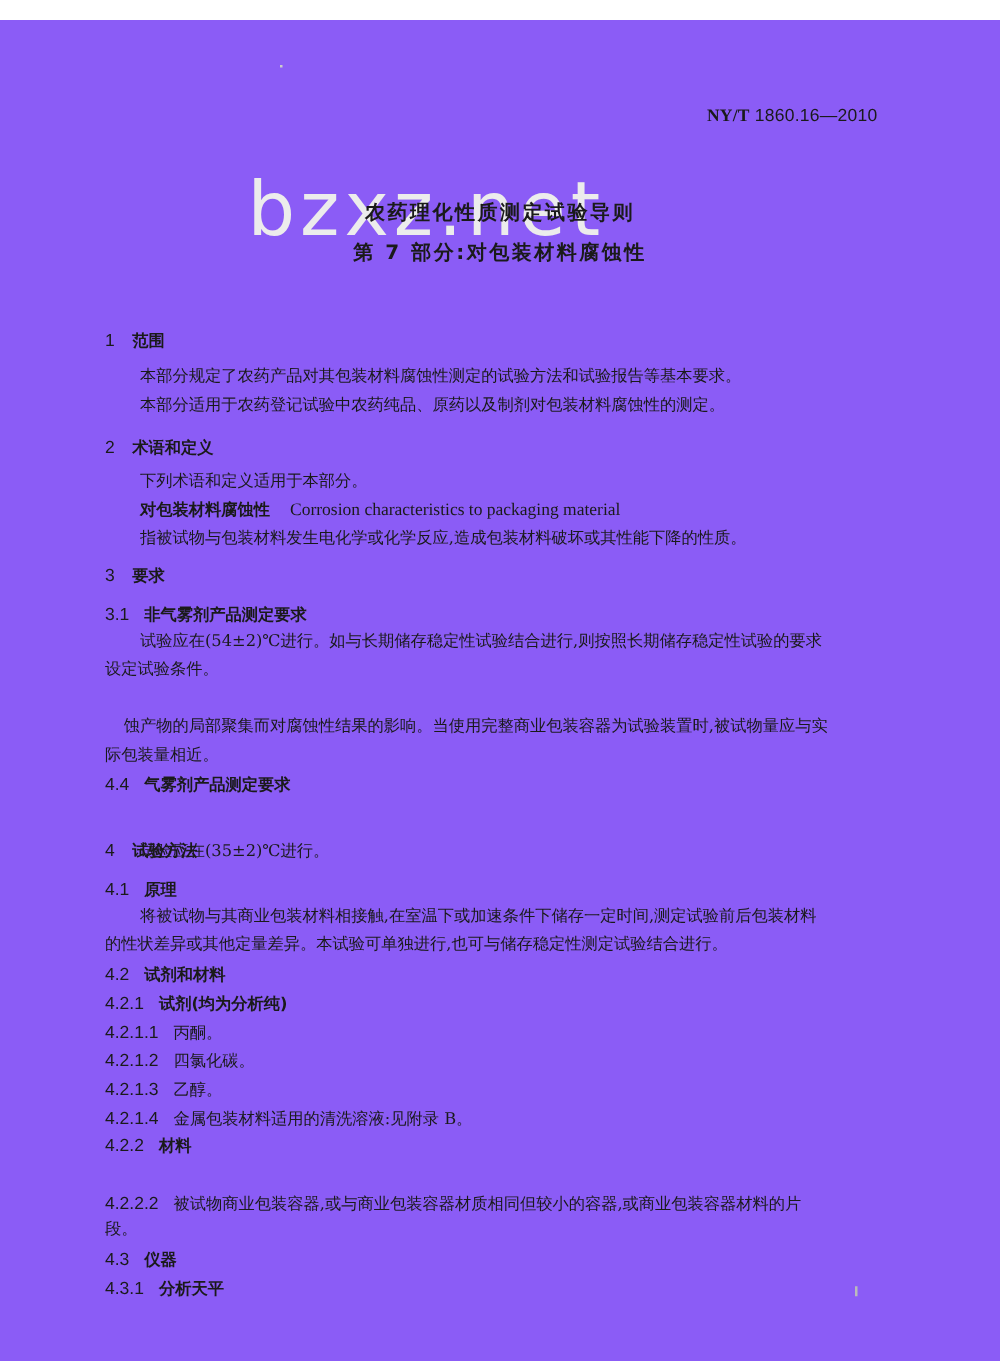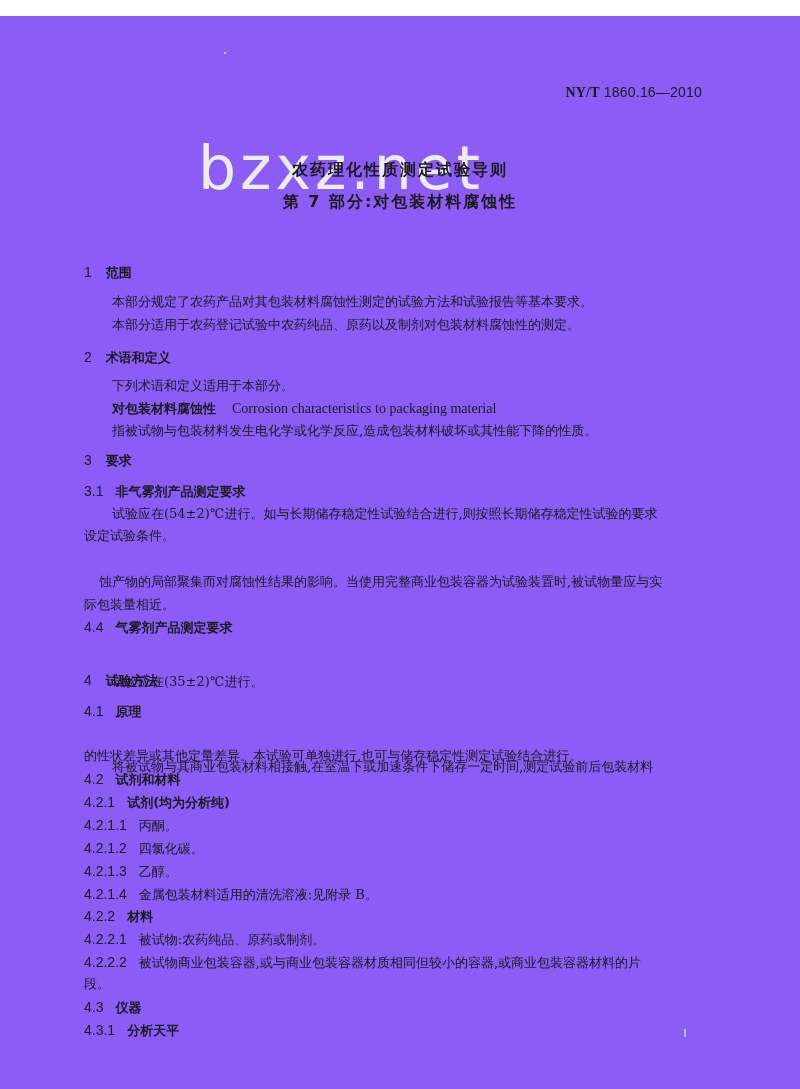--- a/index.html
+++ b/index.html
@@ -66,21 +66,21 @@
     <span class="num gap2">4.4</span><span>气雾剂产品测定要求</span>
   </div>
   <div class="line" style="left:112px; top:626px;margin-top:32px;">试验应在(35±2)℃进行。</div>
 
   <div class="line h" style="left:84px; top:656px;">
     <span class="num gap1">4</span><span>试验方法</span>
   </div>
   <div class="line h" style="left:84px; top:687px;">
     <span class="num gap2">4.1</span><span>原理</span>
   </div>
-  <div class="line" style="left:112px; top:710px;margin-top:33px;">将被试物与其商业包装材料相接触,在室温下或加速条件下储存一定时间,测定试验前后包装材料</div>
+  <div class="line" style="left:112px; top:710px;">将被试物与其商业包装材料相接触,在室温下或加速条件下储存一定时间,测定试验前后包装材料</div>
   <div class="line" style="left:84px; top:732px;">的性状差异或其他定量差异。本试验可单独进行,也可与储存稳定性测定试验结合进行。</div>
   <div class="line h" style="left:84px; top:755px;">
     <span class="num gap2">4.2</span><span>试剂和材料</span>
   </div>
   <div class="line h" style="left:84px; top:778px;">
     <span class="num gap2">4.2.1</span><span>试剂(均为分析纯)</span>
   </div>
   <div class="line" style="left:84px; top:801px;">
     <span class="num gap2">4.2.1.1</span><span>丙酮。</span>
   </div>
@@ -89,23 +89,20 @@
   </div>
   <div class="line" style="left:84px; top:847px;">
     <span class="num gap2">4.2.1.3</span><span>乙醇。</span>
   </div>
   <div class="line" style="left:84px; top:870px;">
     <span class="num gap2">4.2.1.4</span><span>金属包装材料适用的清洗溶液:见附录 B。</span>
   </div>
   <div class="line h" style="left:84px; top:892px;">
     <span class="num gap2">4.2.2</span><span>材料</span>
   </div>
-  <div class="line" style="left:84px; top:915px;">
-    <span class="num gap2">4.2.2.1</span><span>被试物:农药纯品、原药或制剂。</span>
-  </div>
   <div class="line" style="left:84px; top:938px;">
     <span class="num gap2">4.2.2.2</span><span>被试物商业包装容器,或与商业包装容器材质相同但较小的容器,或商业包装容器材料的片</span>
   </div>
   <div class="line" style="left:84px; top:960px;">段。</div>
   <div class="line h" style="left:84px; top:983px;">
     <span class="num gap2">4.3</span><span>仪器</span>
   </div>
   <div class="line h" style="left:84px; top:1006px;">
     <span class="num gap2">4.3.1</span><span>分析天平</span>
   </div>

